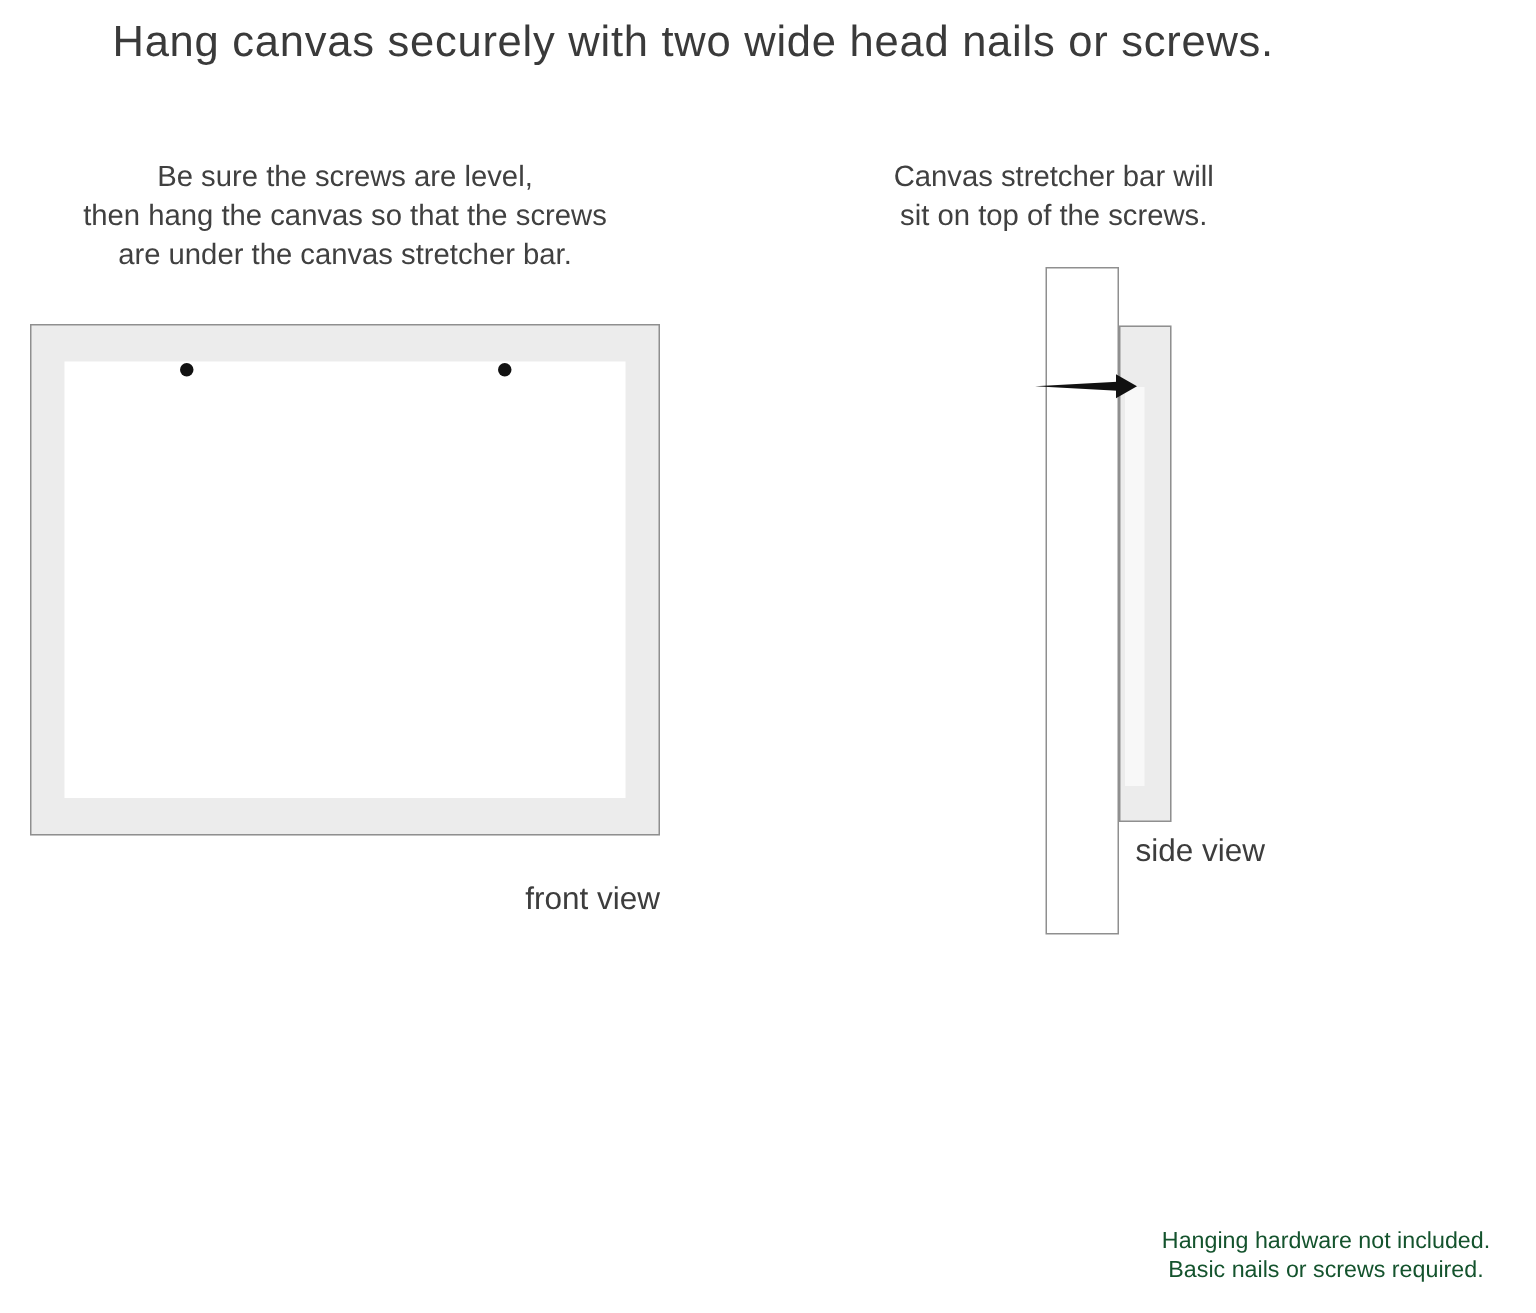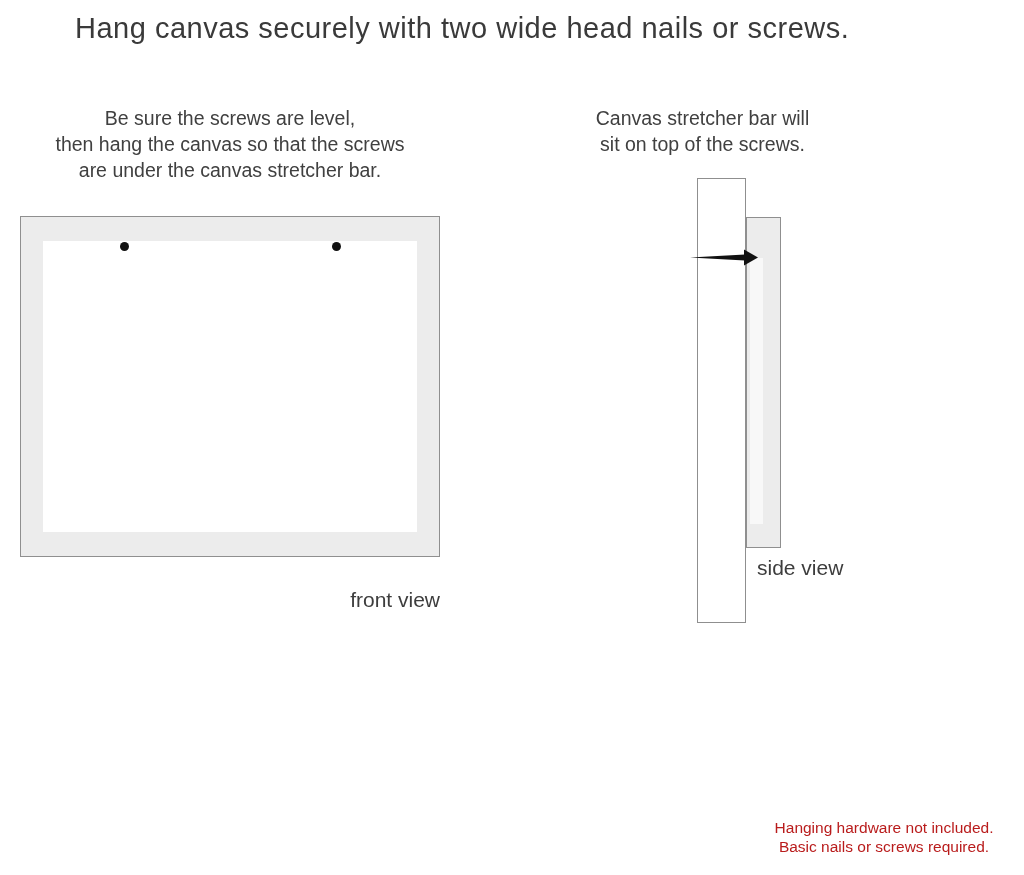--- a/index.html
+++ b/index.html
@@ -128,21 +128,21 @@
   }
 
   .footnote {
     position: absolute;
     left: 758px;
     top: 818px;
     width: 252px;
     font-size: 15.5px;
     line-height: 19px;
     text-align: center;
-    color: #b91c1c;
+    color: #14532d;
     white-space: pre-line;
     font-weight: 300;
   }
 </style>
 </head>
 <body>
 
 <div class="page">
 
   <div class="title">Hang canvas securely with two wide head nails or screws.</div>

